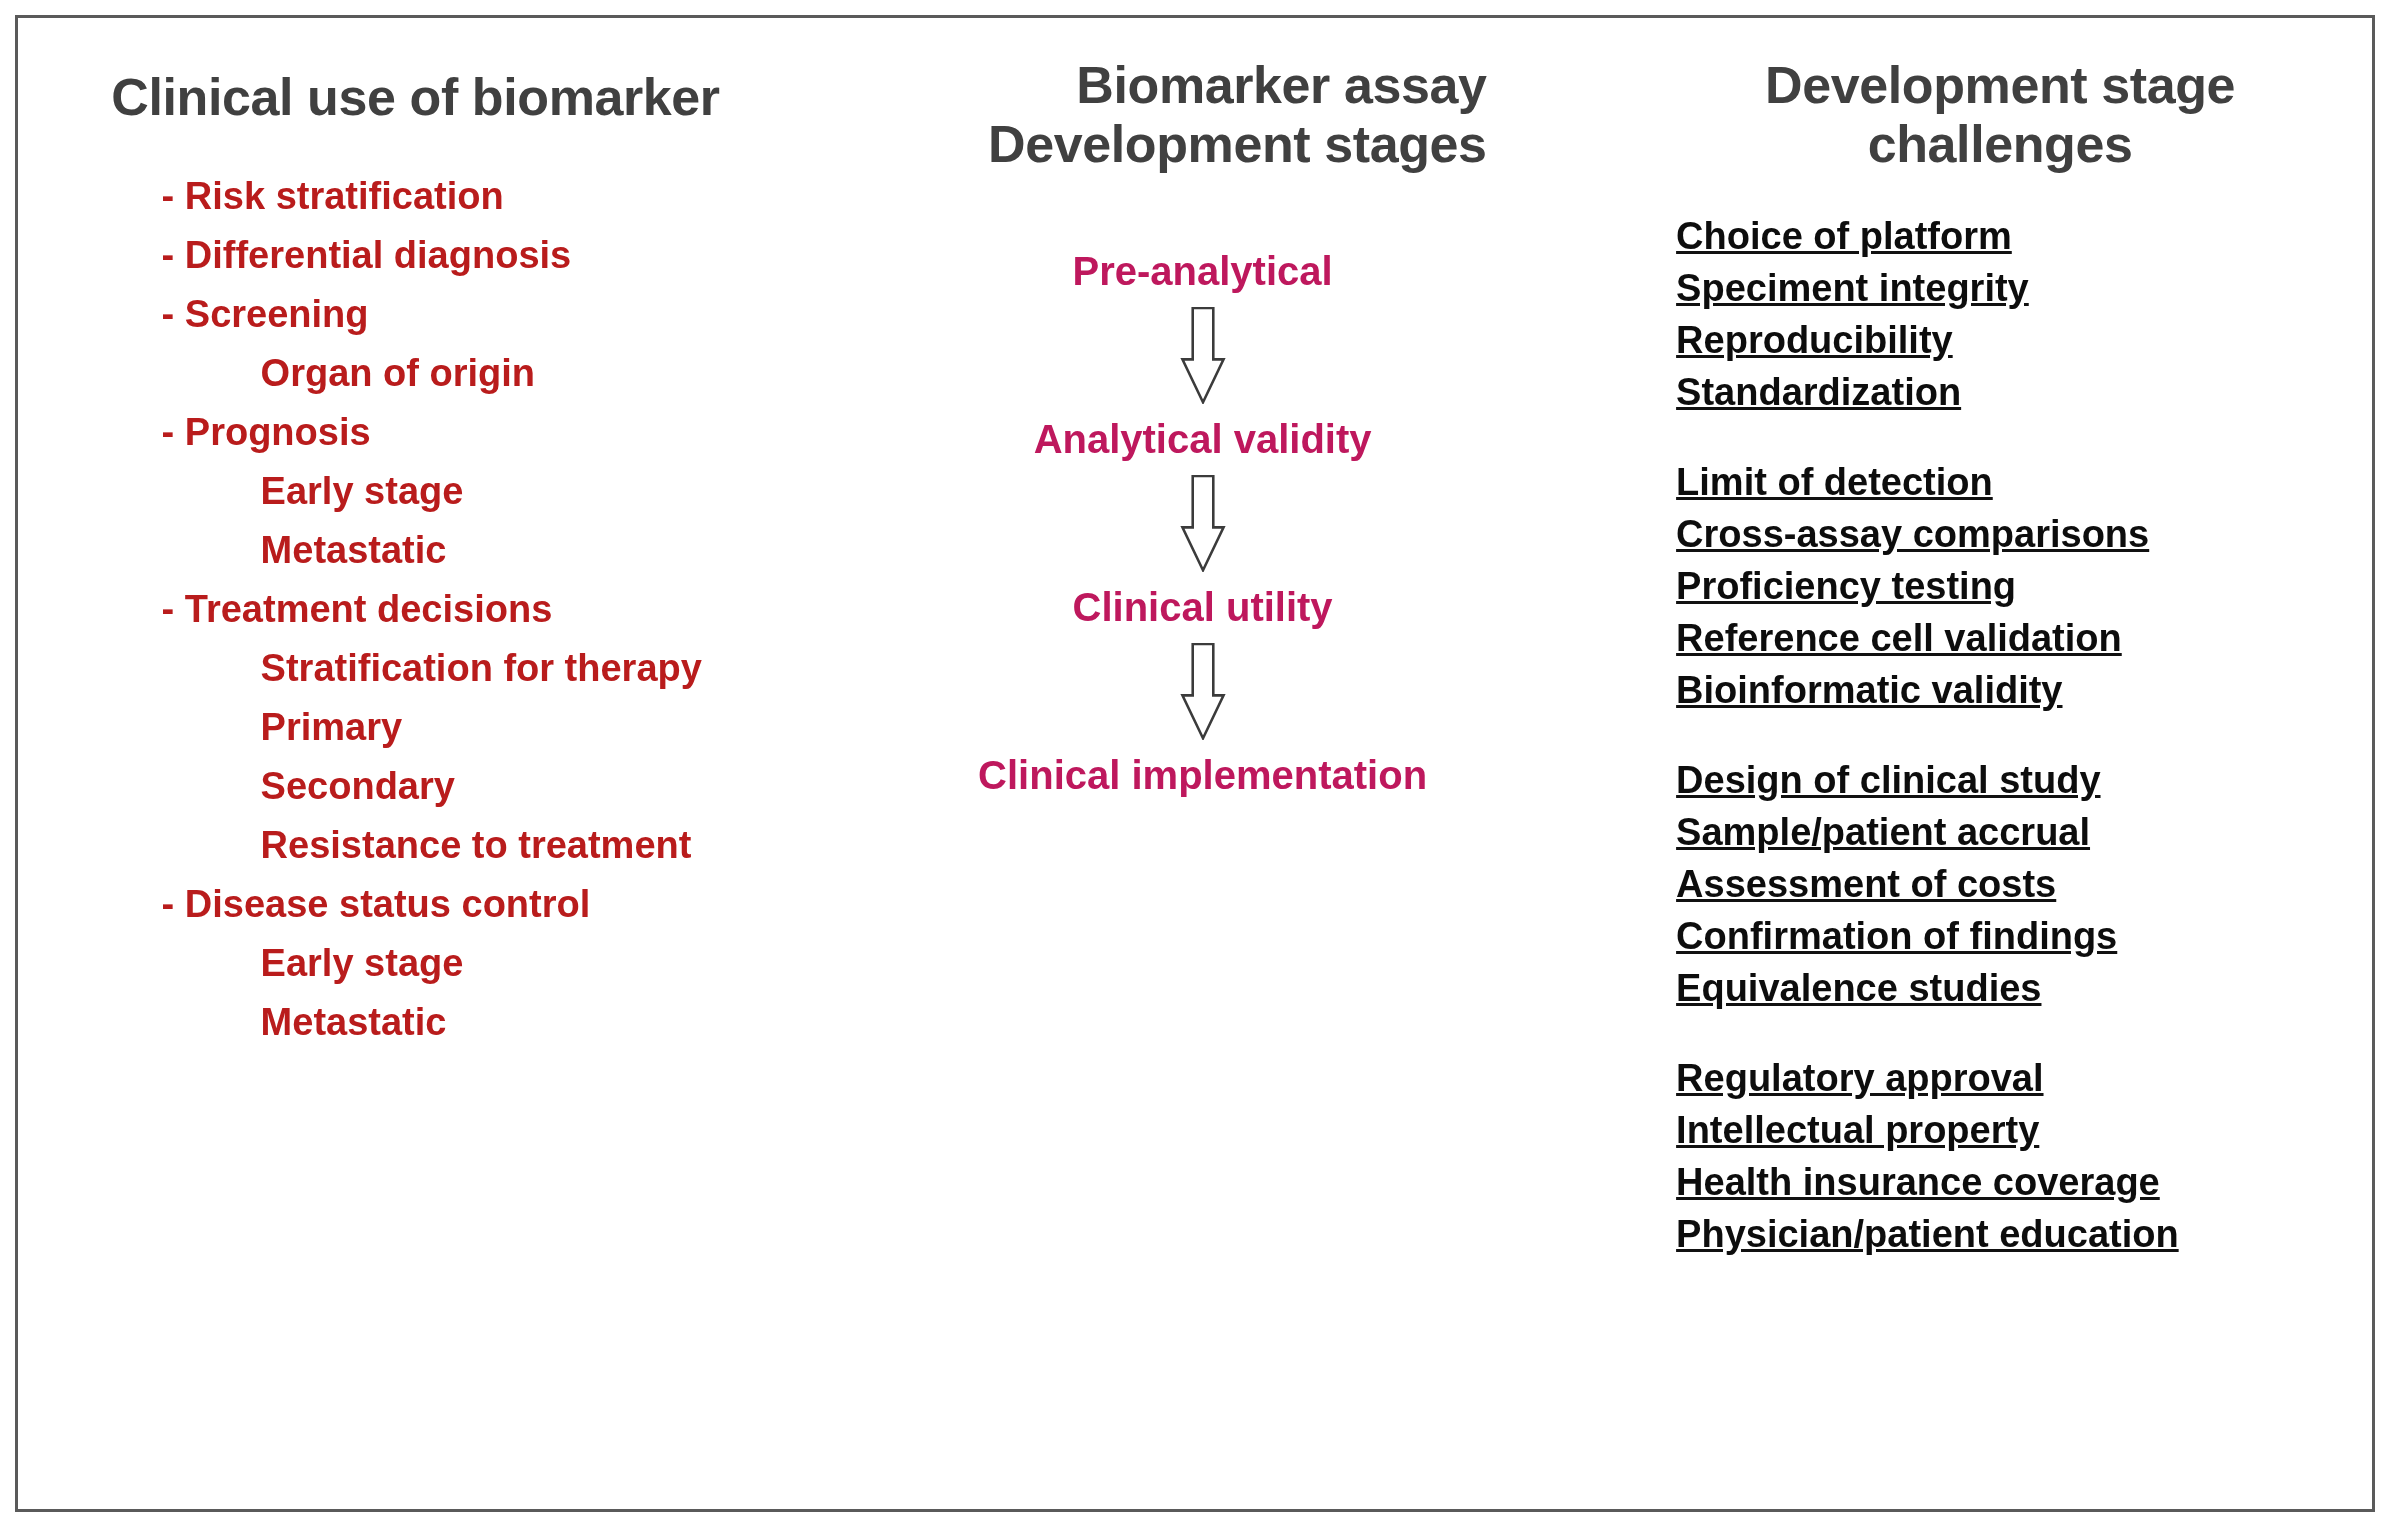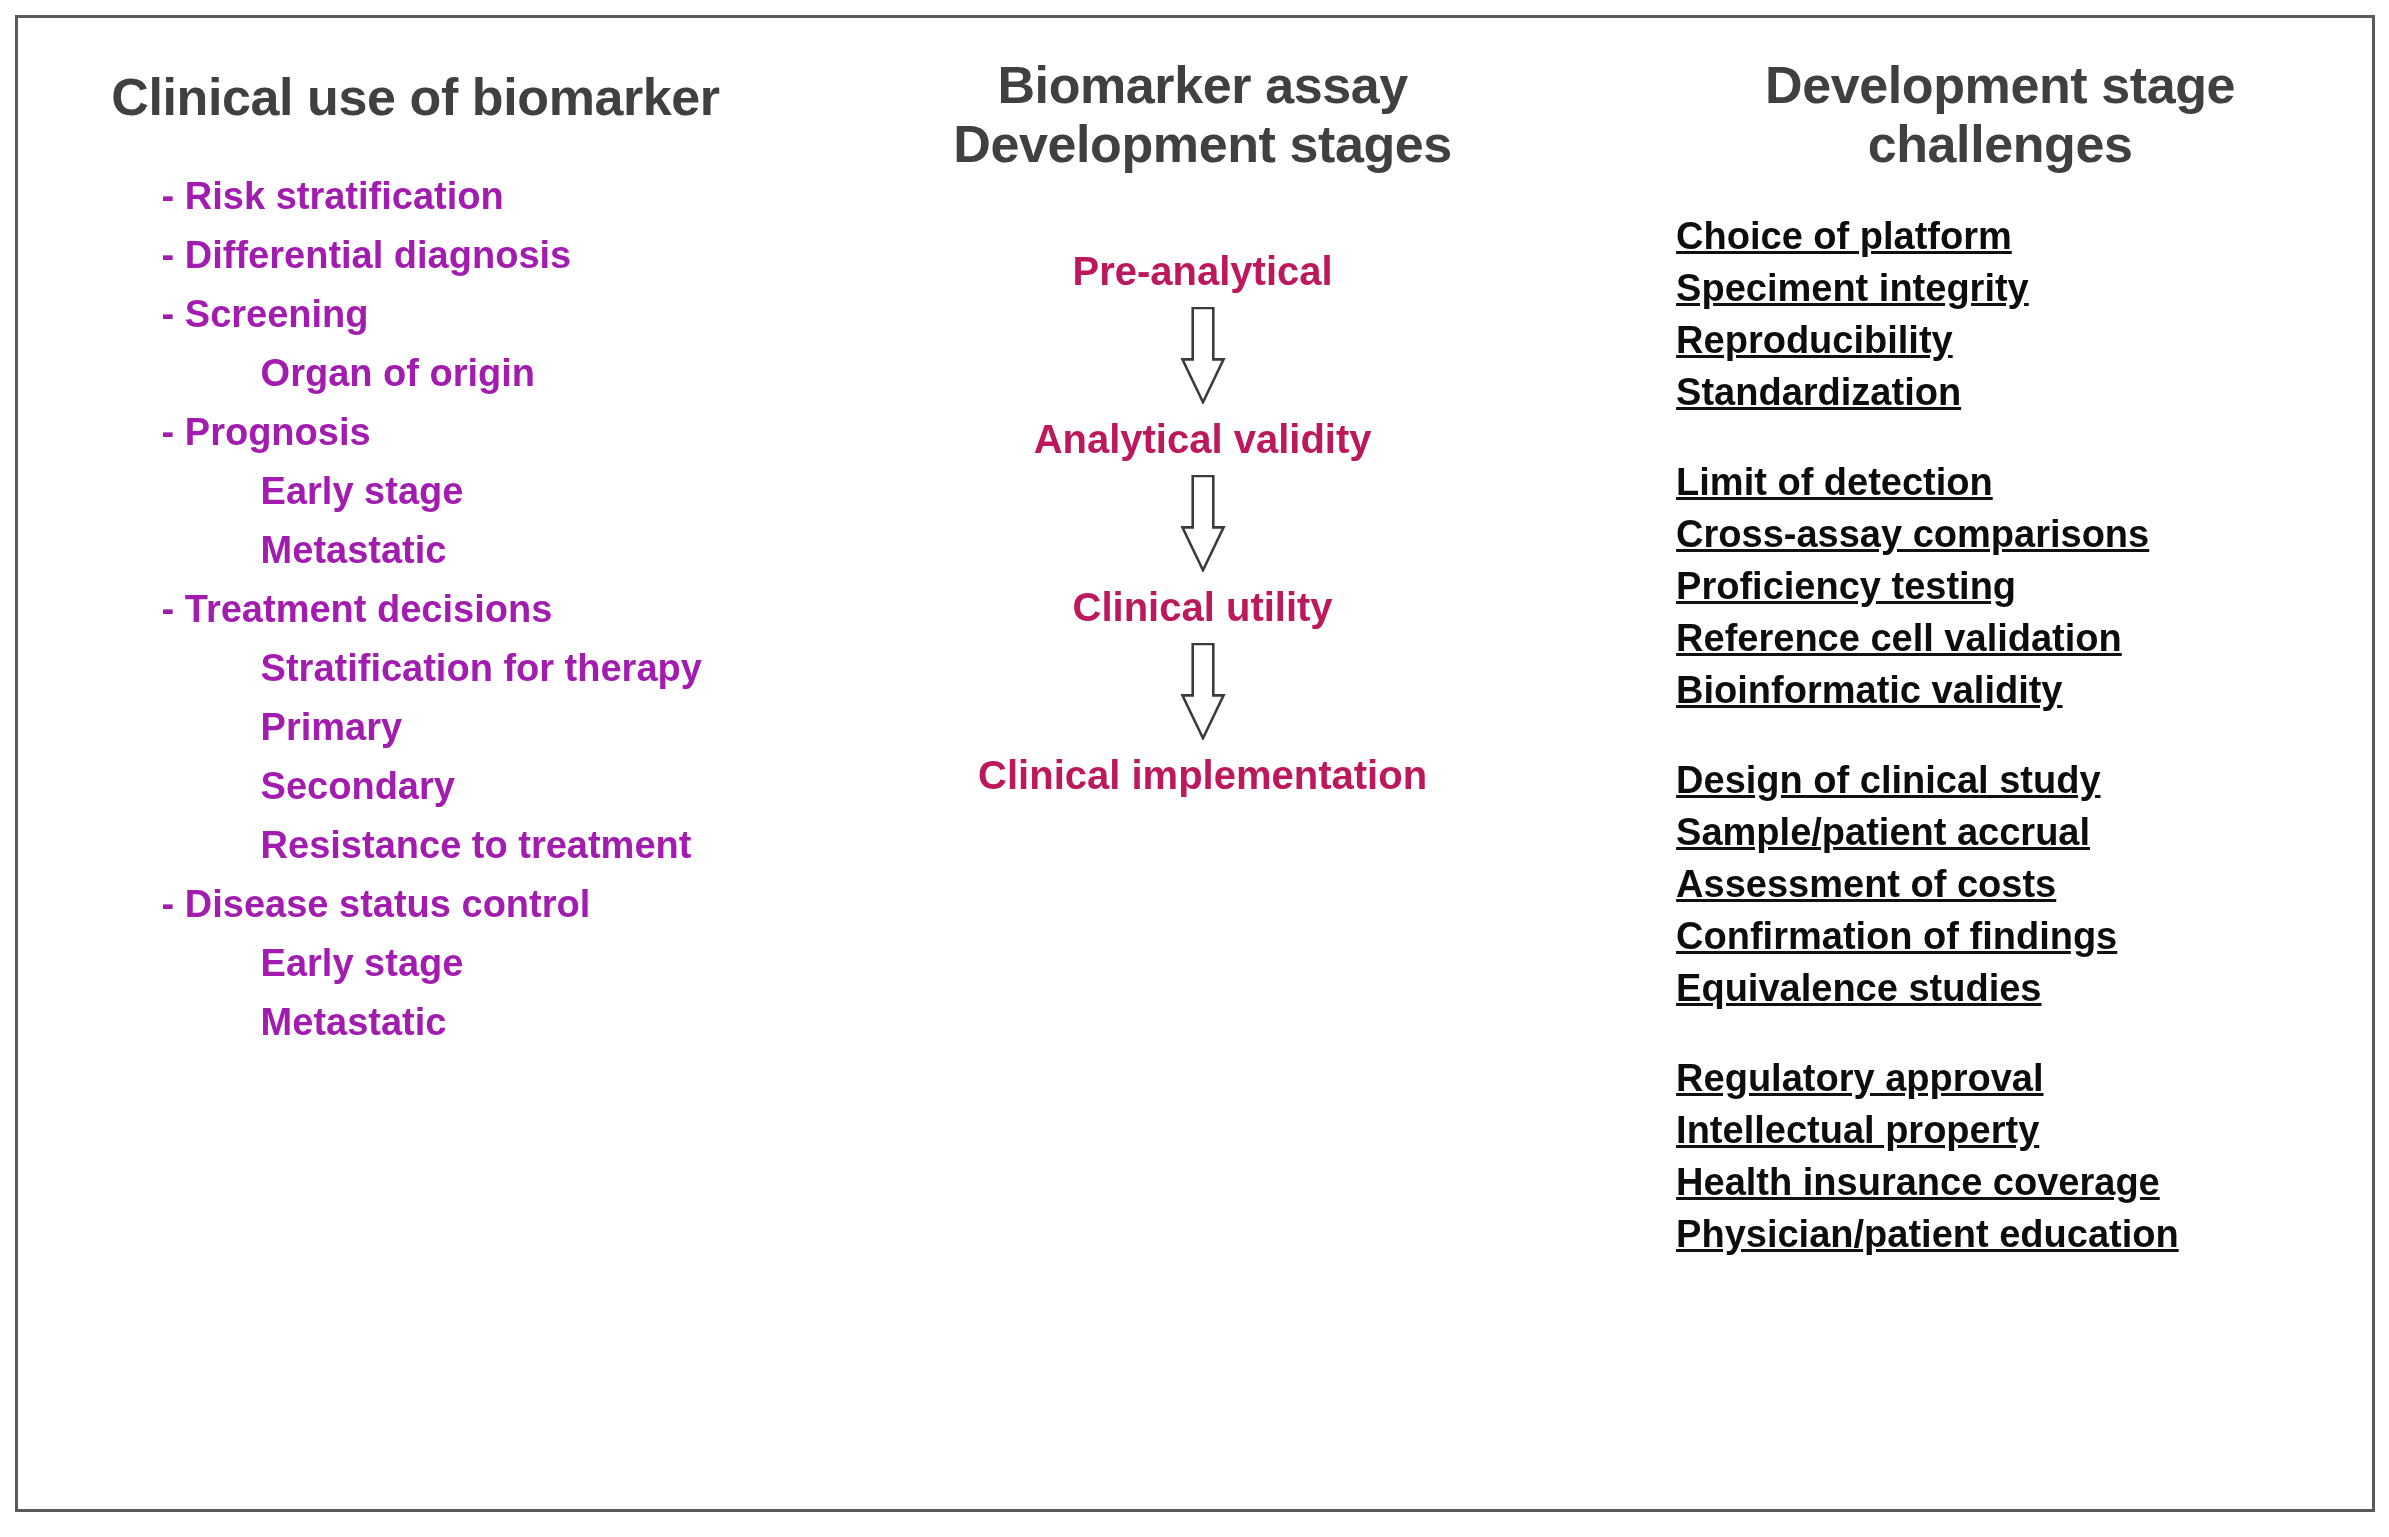--- a/index.html
+++ b/index.html
@@ -60,39 +60,39 @@
   }
   #col-clinical .list {
     margin: 0;
     padding: 0;
     list-style: none;
   }
   #col-clinical .item {
     font-weight: bold;
     font-size: 38px;
     line-height: 59px;
-    color: #a21caf;
+    color: #b91c1c;
     white-space: nowrap;
   }
   #col-clinical .item.lvl1 {
     padding-left: 82px;
     text-indent: -24px;
   }
   #col-clinical .item.lvl2 {
     padding-left: 157px;
   }
 
   
   #col-flow {
     left: 901px;
     top: 38px;
     width: 568px;
   }
   #col-flow .col-title {
-    text-align: center;
+    text-align: right;
     margin: 0 0 8px 0;
   }
   #col-flow .flow {
     margin-top: 76px;
     display: flex;
     flex-direction: column;
     align-items: center;
   }
   #col-flow .stage {
     font-weight: bold;

